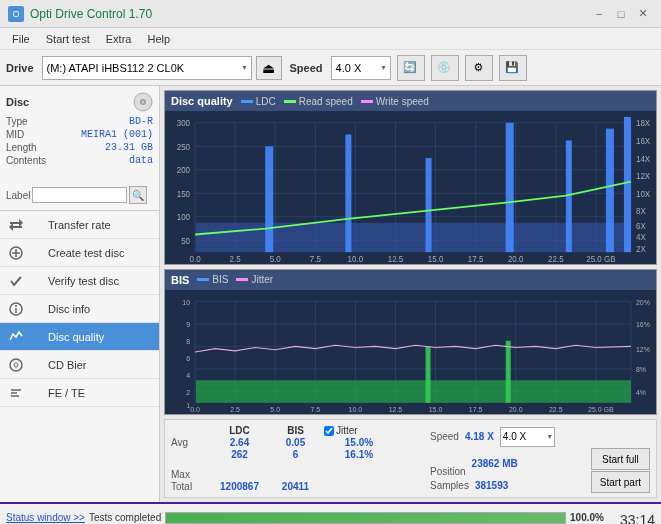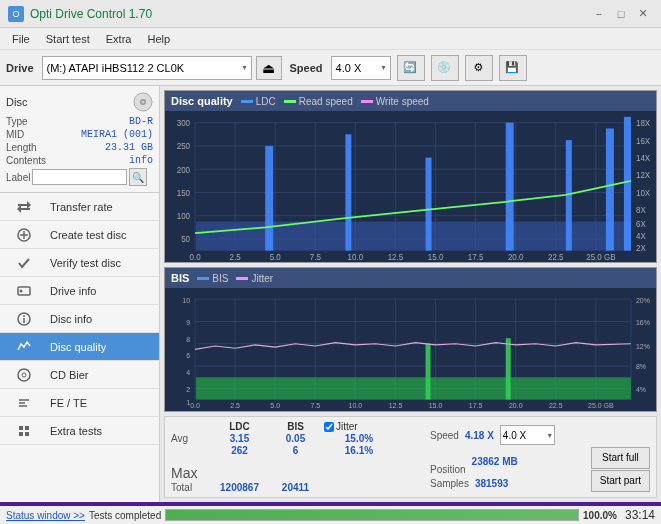--- a/index.html
+++ b/index.html
@@ -27,30 +27,30 @@
     .speed-combo { height: 24px; width: 60px; border: 1px solid #aaa; background: white; font-size: 11px; padding: 0 4px; display: flex; align-items: center; justify-content: space-between; cursor: pointer; }
     .toolbar-icon-btn { width: 28px; height: 26px; background: #e8e8e8; border: 1px solid #aaa; display: flex; align-items: center; justify-content: center; cursor: pointer; margin-left: 2px; }
 
     
     .main { display: flex; height: calc(524px - 28px - 22px - 36px - 22px); }
 
     
     .sidebar { width: 160px; background: #f5f5f5; border-right: 1px solid #ccc; display: flex; flex-direction: column; }
     .disc-info-panel { padding: 6px; border-bottom: 1px solid #ccc; }
     .disc-header { display: flex; align-items: center; justify-content: space-between; margin-bottom: 4px; }
-    .disc-header-label { font-size: 11px; font-weight: normal; color: #333; }
+    .disc-header-label { font-size: 11px; font-weight: bold; color: #333; }
     .disc-icon { width: 20px; height: 20px; }
     .disc-row { display: flex; justify-content: space-between; align-items: center; margin-bottom: 2px; }
     .disc-key { font-size: 10px; color: #555; }
     .disc-val { font-size: 10px; color: #2255cc; font-family: Liberation Mono, monospace; }
-    .label-row { display: flex; align-items: center; gap: 2px; margin-top: 2px; }
+    .label-row { display: flex; align-items: center; gap: 2px; margin-top: 20px; }
     .label-input { width: 95px; height: 16px; border: 1px solid #aaa; font-size: 10px; padding: 0 2px; }
     .label-btn { width: 18px; height: 18px; background: #e8e8e8; border: 1px solid #aaa; display: flex; align-items: center; justify-content: center; cursor: pointer; font-size: 10px; }
 
-    .nav-item { height: 28px; display: flex; align-items: center; padding: 0 16px; cursor: pointer; font-size: 11px; color: #333; border-bottom: 1px solid #e0e0e0; gap: 18px; }
+    .nav-item { height: 28px; display: flex; align-items: center; padding: 0 8px; cursor: pointer; font-size: 11px; color: #333; border-bottom: 1px solid #e0e0e0; gap: 24px; }
     .nav-item.active { background: #4a90d9; color: white; }
     .nav-icon { width: 16px; height: 16px; display: flex; align-items: center; justify-content: center; flex-shrink: 0; }
 
     
     .content { flex: 1; background: #e8e8e8; display: flex; flex-direction: column; padding: 4px; gap: 4px; overflow: hidden; }
 
     .chart-panel { background: #2a3a5c; border: 1px solid #999; flex: 1; position: relative; }
     .chart-header { background: #3a4f7a; height: 20px; display: flex; align-items: center; padding: 0 6px; gap: 8px; }
     .chart-title { font-size: 11px; font-weight: bold; color: white; }
     .legend-item { display: flex; align-items: center; gap: 3px; font-size: 10px; color: #ccc; }
@@ -58,25 +58,25 @@
 
     .chart-body { position: relative; background: #1e2d4a; height: calc(100% - 20px); }
 
     
     .stats-bar { background: #f0f0f0; border: 1px solid #ccc; padding: 3px 6px; display: flex; gap: 20px; align-items: center; }
     .stats-speed-combo { height: 20px; width: 55px; border: 1px solid #aaa; background: white; font-size: 10px; padding: 0 2px; display: flex; align-items: center; justify-content: space-between; cursor: pointer; }
     .start-btn { height: 22px; background: #e8e8e8; border: 1px solid #aaa; font-size: 10px; padding: 0 8px; cursor: pointer; white-space: nowrap; }
     .jitter-check { display: flex; align-items: center; gap: 2px; font-size: 10px; color: #333; }
 
     
-    .statusbar { background: #f0f0f0; height: 22px; border-top: 4px solid #4c1d95; display: flex; align-items: center; padding: 0 6px; gap: 4px; }
+    .statusbar { background: #f0f0f0; height: 22px; border-top: 2px solid #4c1d95; display: flex; padding: 8px 6px; gap: 4px; }
     .status-btn { font-size: 10px; color: #2255cc; cursor: pointer; text-decoration: underline; }
     .progress-bar { flex: 1; height: 12px; background: #ddd; border: 1px solid #aaa; position: relative; overflow: hidden; }
     .progress-fill { height: 100%; background: linear-gradient(to right, #4CAF50, #66BB6A); }
-    .status-time { font-size: 12px; color: #333; margin-left: 4px; }
+    .status-time { font-size: 14px; color: #333; margin-left: 12px; }
 
     
     .chart-svg { width: 100%; height: 100%; }
 
     .grid-line { stroke: #3a5080; stroke-width: 0.5; }
     .axis-label { font-size: 8px; fill: #aaa; }
 
     
     .dropdown-arrow { font-size: 8px; color: #666; }
   </style>
@@ -140,21 +140,21 @@
       <div class="disc-row">
         <span class="disc-key">MID</span>
         <span class="disc-val">MEIRA1 (001)</span>
       </div>
       <div class="disc-row">
         <span class="disc-key">Length</span>
         <span class="disc-val">23.31 GB</span>
       </div>
       <div class="disc-row">
         <span class="disc-key">Contents</span>
-        <span class="disc-val">info</span>
+        <span class="disc-val">data</span>
       </div>
       <div class="label-row">
         <span class="disc-key">Label</span>
         <input class="label-input" type="text" value="" style="">
         <div class="label-btn">🔍</div>
       </div>
     </div>
 
     <div class="nav-item">
       <div class="nav-icon">
@@ -181,29 +181,20 @@
       <div class="nav-icon">
         <svg width="14" height="14" viewBox="0 0 14 14">
             <polyline points="2,7 5,11 12,3" fill="none" stroke="#666" stroke-width="2"></polyline>
           </svg>
       </div>
       <span>Verify test disc</span>
     </div>
     <div class="nav-item">
       <div class="nav-icon">
         <svg width="14" height="14" viewBox="0 0 14 14">
-            <rect x="1" y="3" width="12" height="8" rx="1" fill="none" stroke="#666" stroke-width="1.5"></rect>
-            <circle cx="4" cy="7" r="1.5" fill="#666"></circle>
-          </svg>
-      </div>
-      <span>Drive info</span>
-    </div>
-    <div class="nav-item">
-      <div class="nav-icon">
-        <svg width="14" height="14" viewBox="0 0 14 14">
             <circle cx="7" cy="7" r="6" fill="none" stroke="#666" stroke-width="1.5"></circle>
             <line x1="7" y1="6" x2="7" y2="11" stroke="#666" stroke-width="1.5"></line>
             <circle cx="7" cy="4" r="1" fill="#666"></circle>
           </svg>
       </div>
       <span>Disc info</span>
     </div>
     <div class="nav-item active">
       <div class="nav-icon">
         <svg width="14" height="14" viewBox="0 0 14 14">
@@ -223,31 +214,20 @@
     </div>
     <div class="nav-item">
       <div class="nav-icon">
         <svg width="14" height="14" viewBox="0 0 14 14">
             <line x1="2" y1="4" x2="12" y2="4" stroke="#666" stroke-width="1.5"></line>
             <line x1="2" y1="7" x2="8" y2="7" stroke="#666" stroke-width="1.5"></line>
             <line x1="2" y1="10" x2="10" y2="10" stroke="#666" stroke-width="1.5"></line>
           </svg>
       </div>
       <span>FE / TE</span>
-    </div>
-    <div class="nav-item">
-      <div class="nav-icon">
-        <svg width="14" height="14" viewBox="0 0 14 14">
-            <rect x="2" y="2" width="4" height="4" fill="#666"></rect>
-            <rect x="8" y="2" width="4" height="4" fill="#666"></rect>
-            <rect x="2" y="8" width="4" height="4" fill="#666"></rect>
-            <rect x="8" y="8" width="4" height="4" fill="#666"></rect>
-          </svg>
-      </div>
-      <span>Extra tests</span>
     </div>
   </div>
 
   <div class="content">
 
     <div class="chart-panel" style="flex: 1.2;">
       <div class="chart-header">
         <span class="chart-title">Disc quality</span>
         <div class="legend-item">
           <div class="legend-color" style="background:#4499ff;"></div>
@@ -409,26 +389,26 @@
           <span style="font-size:10px; color:#555;"></span>
           <span style="font-size:10px; font-weight:bold; color:#333; text-align:center;">LDC</span>
           <span style="font-size:10px; font-weight:bold; color:#333; text-align:center;">BIS</span>
           <div class="jitter-check">
             <input type="checkbox" checked="" style="width: 10px; height: 10px;">
             <span>Jitter</span>
           </div>
         </div>
         <div style="display: grid; grid-template-columns: 35px 55px 45px 70px; gap: 0 6px;">
           <span style="font-size:10px; color:#555;">Avg</span>
-          <span style="font-size:10px; color:#2255cc; font-weight:bold; text-align:center;">3.15</span>
+          <span style="font-size:10px; color:#2255cc; font-weight:bold; text-align:center;">2.64</span>
           <span style="font-size:10px; color:#2255cc; font-weight:bold; text-align:center;">0.05</span>
           <span style="font-size:10px; color:#2255cc; font-weight:bold; text-align:center;">15.0%</span>
         </div>
         <div style="display: grid; grid-template-columns: 35px 55px 45px 70px; gap: 0 6px;">
-          <span style="font-size:14px; color:#555;margin-top:20px;">Max</span>
+          <span style="font-size:10px; color:#555;margin-top:20px;">Max</span>
           <span style="font-size:10px; color:#2255cc; font-weight:bold; text-align:center;">262</span>
           <span style="font-size:10px; color:#2255cc; font-weight:bold; text-align:center;">6</span>
           <span style="font-size:10px; color:#2255cc; font-weight:bold; text-align:center;">16.1%</span>
         </div>
         <div style="display: grid; grid-template-columns: 35px 55px 45px 70px; gap: 0 6px;">
           <span style="font-size:10px; color:#555;">Total</span>
           <span style="font-size:10px; color:#2255cc; font-weight:bold; text-align:center;">1200867</span>
           <span style="font-size:10px; color:#2255cc; font-weight:bold; text-align:center;">20411</span>
           <span style="font-size:10px; color:#555; text-align:center;"></span>
         </div>

